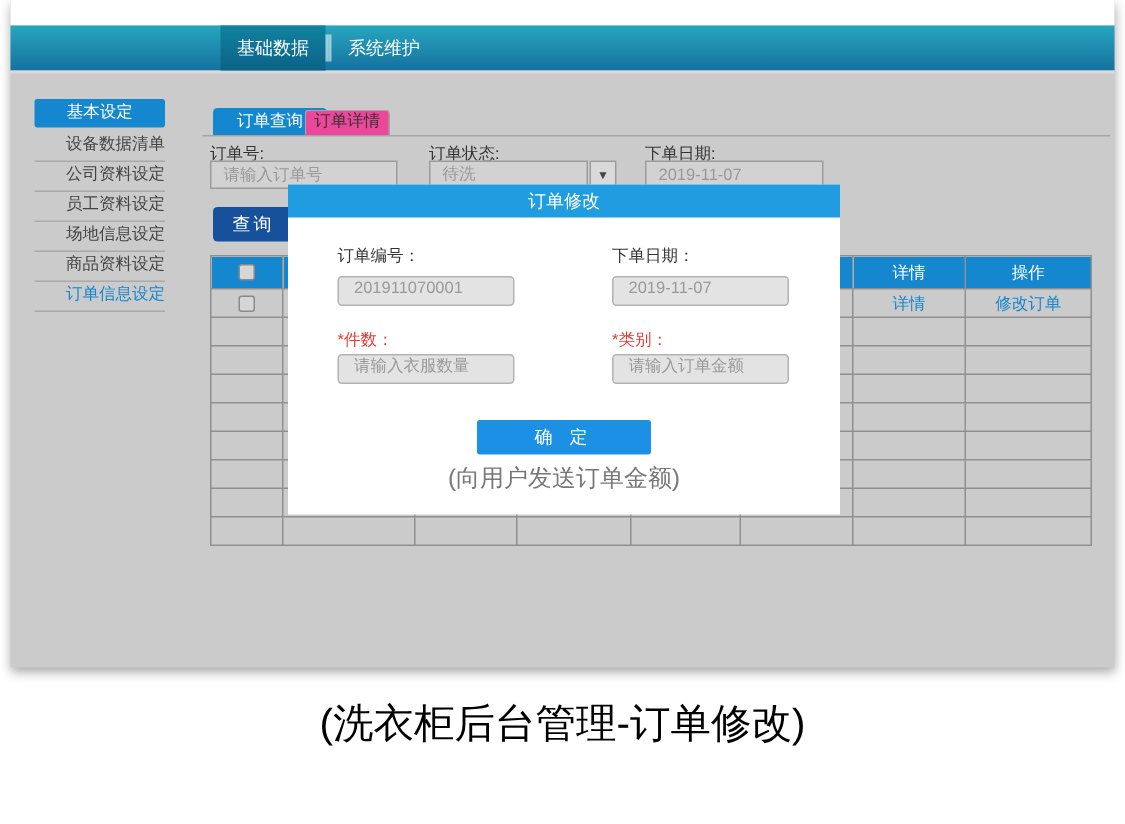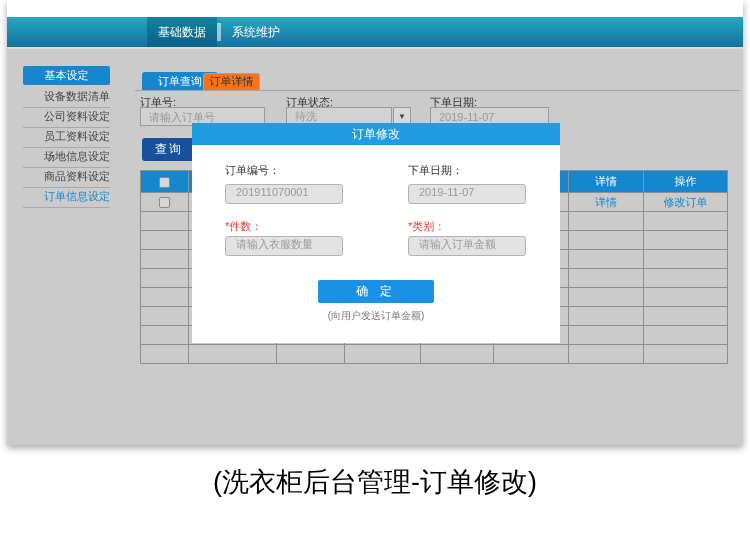--- a/index.html
+++ b/index.html
@@ -28,21 +28,21 @@
   .side-list { position:absolute; left:16px; top:88px; width:87px; }
   .side-item { height:20px; line-height:17px; text-align:right; font-size:11px; color:#444;
     border-bottom:1px solid #a9a9a9; cursor:pointer; }
   .side-item.hl { color:#1587cf; }
 
   
   .tab-active { position:absolute; left:135px; top:72px; width:76px; height:18px;
     background:#1587cf; color:#fff; font-size:11px; line-height:18px; text-align:center;
     border-radius:3px 3px 0 0; cursor:pointer; }
   .tab-idle { position:absolute; left:196px; top:73px; width:57px; height:17px;
-    background:#f97316; color:#333; font-size:11px; line-height:15px; text-align:center;
+    background:#ec4899; color:#333; font-size:11px; line-height:15px; text-align:center;
     border:1px solid #a5a5a5; border-bottom:none; border-radius:3px 3px 0 0; cursor:pointer; }
   .tab-line { position:absolute; left:128px; top:90px; width:605px; height:1px; background:#a5a5a5; }
 
   
   .flabel { position:absolute; top:95px; font-size:11px; color:#333; }
   .finput { position:absolute; top:107px; height:19px; background:#d2d2d2;
     border:1px solid #9b9b9b; font-size:11px; color:#999; padding:0 0 0 8px;
     font-family:inherit; }
   .finput::placeholder { color:#999; opacity:1; }
   .fselect { position:absolute; top:107px; height:19px; background:#d2d2d2;
@@ -75,21 +75,21 @@
     border:1px solid #b3b3b3; border-radius:3px; font-size:11px; color:#9a9a9a;
     padding:0 0 4px 10px; font-family:inherit; }
   .minput::placeholder { color:#9a9a9a; opacity:1; }
   .pos-l { left:33px; } .pos-r { left:216px; }
   .row1-label { top:40px; } .row1-input { top:61px; }
   .row2-label { top:96px; } .row2-input { top:113px; }
   .confirm-btn { position:absolute; left:126px; top:157px; width:116px; height:23px;
     background:#1b90e4; color:#fff; font-size:12px; line-height:23px; text-align:center;
     border-radius:2px; letter-spacing:4px; cursor:pointer; }
   .modal-note { position:absolute; left:0; top:186px; width:100%; text-align:center;
-    font-size:10px; color:#777; }
+    font-size:16px; color:#777; }
 
   
   .caption { position:absolute; left:0; top:464px; width:100%; text-align:center;
     font-size:27px; color:#000; }
 </style>
 </head>
 <body>
 
 <div class="page">
   <div class="app">

